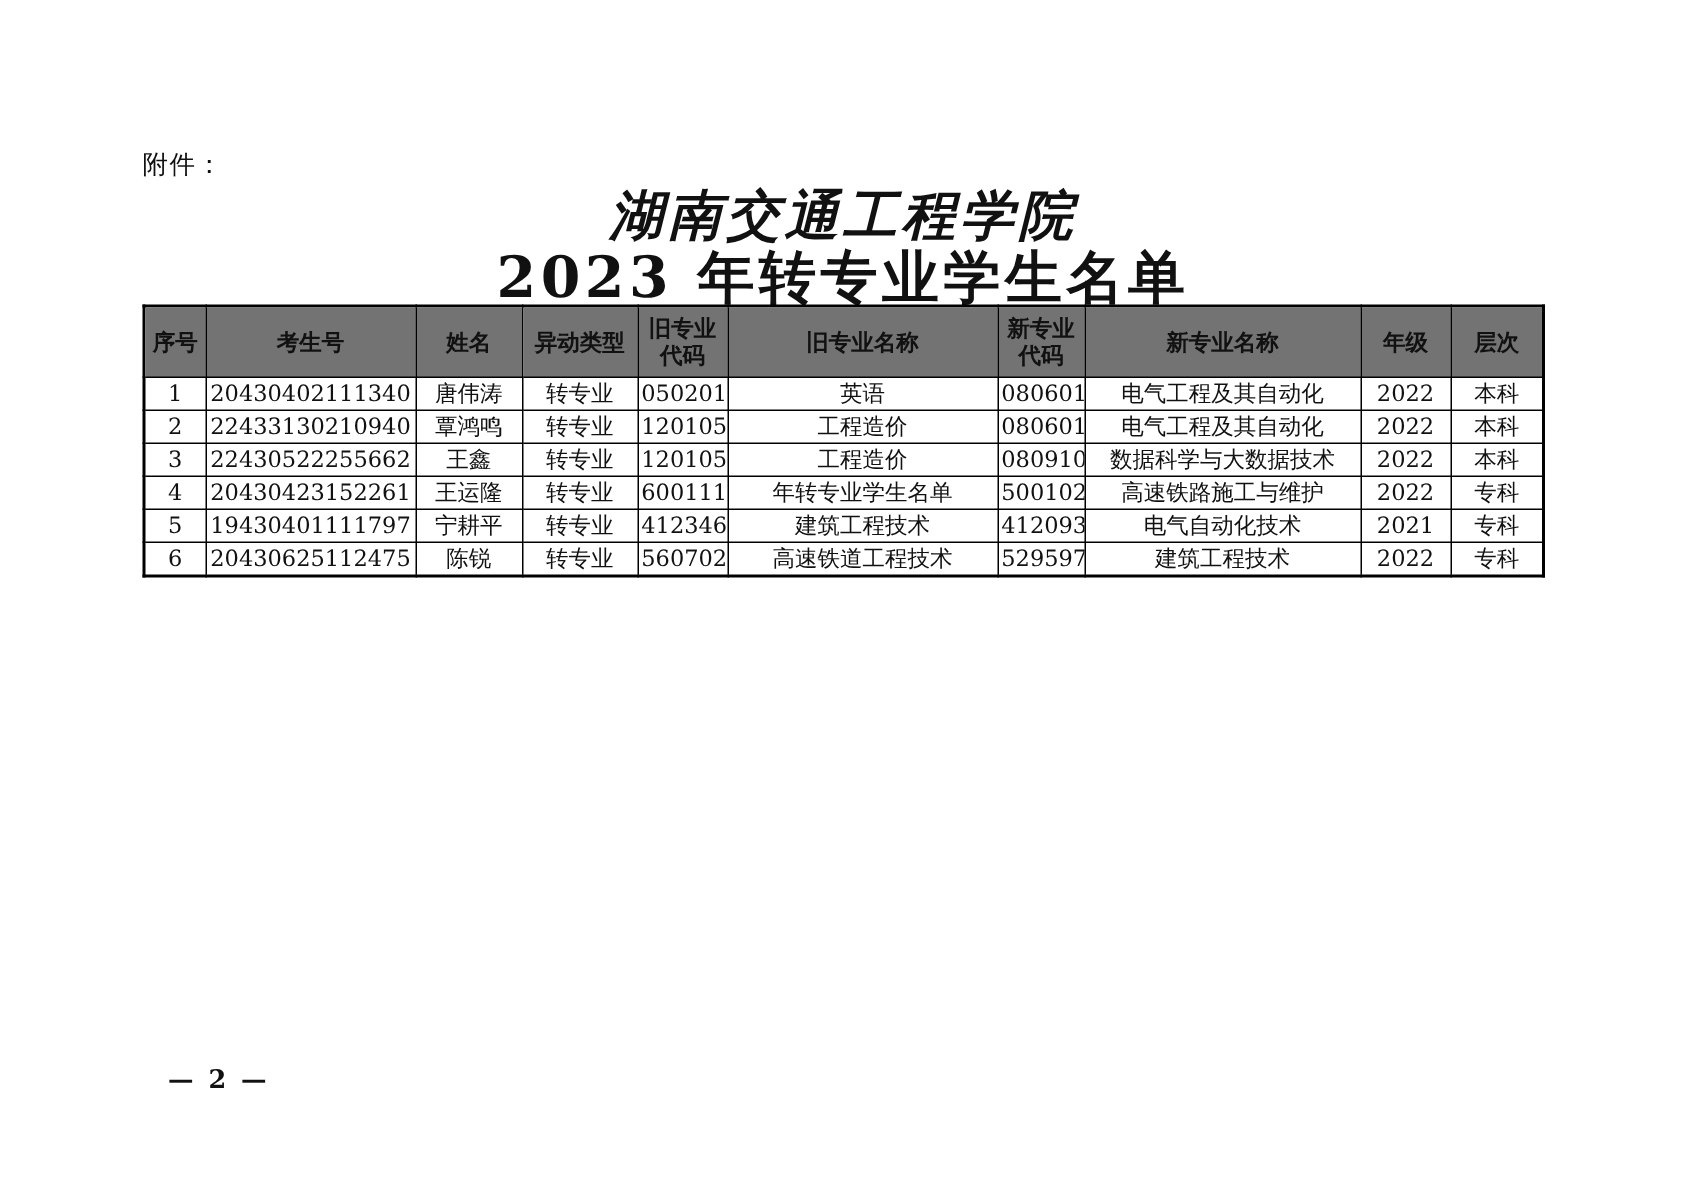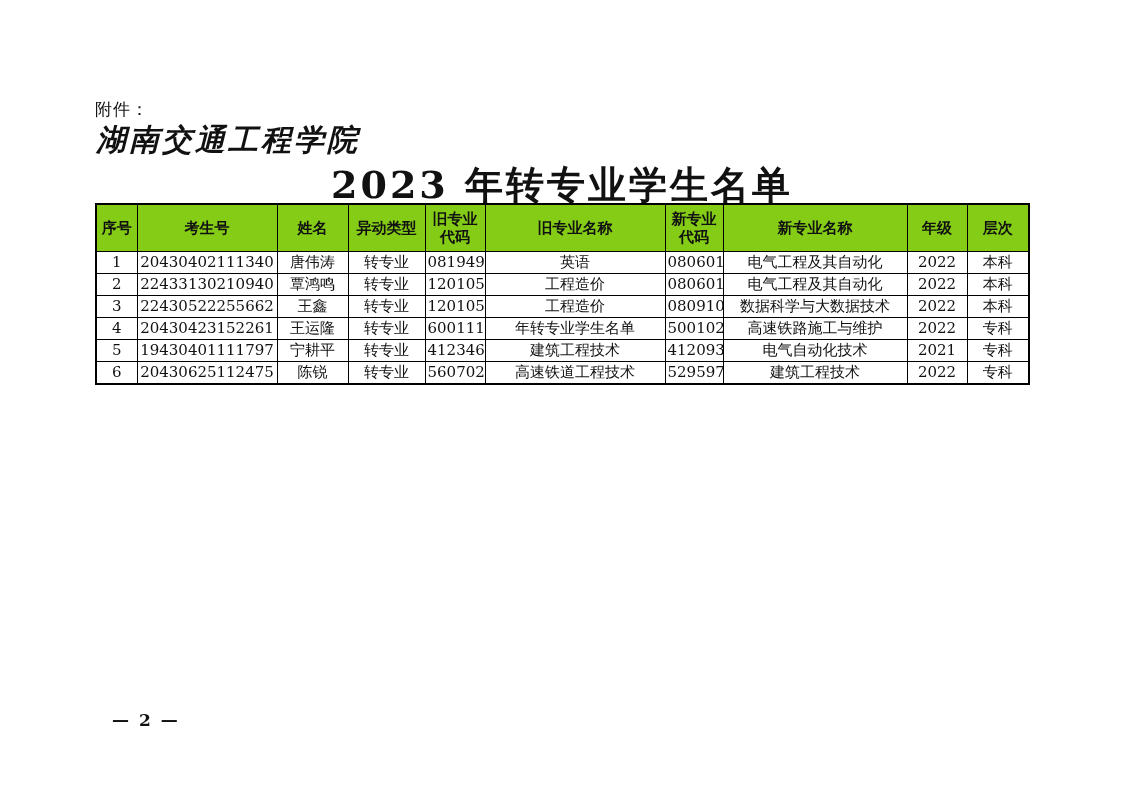--- a/index.html
+++ b/index.html
@@ -17,21 +17,22 @@
     left: 95px;
     top: 98px;
     font-size: 17px;
     letter-spacing: 1px;
   }
   .school-logo {
     position: absolute;
     left: 96px;
     top: 120px;
     width: 932px;
-    font-size: 30px;
+    text-align: center;
+    font-size: 36px;
     font-weight: bold;
     font-style: italic;
     letter-spacing: 3px;
     font-family: "DejaVu Serif", "Liberation Serif", serif;
   }
   .doc-title {
     position: absolute;
     left: 96px;
     top: 160px;
     width: 932px;
@@ -53,21 +54,21 @@
   }
   table.students th,
   table.students td {
     border: 1px solid #000000;
     text-align: center;
     vertical-align: middle;
     padding: 0 2px;
     overflow: hidden;
   }
   table.students th {
-    background: #84cc16;
+    background: #737373;
     height: 46px;
     font-size: 15px;
     font-weight: bold;
     line-height: 1.2;
     word-break: break-all;
     font-family: "DejaVu Sans", "Liberation Sans", sans-serif;
   }
   table.students td {
     height: 21px;
     font-size: 15px;
@@ -122,21 +123,21 @@
         <th>年级</th>
         <th>层次</th>
       </tr>
     </thead>
     <tbody>
         <tr>
           <td>1</td>
           <td>20430402111340</td>
           <td>唐伟涛</td>
           <td>转专业</td>
-          <td>081949</td>
+          <td>050201</td>
           <td>英语</td>
           <td>080601</td>
           <td>电气工程及其自动化</td>
           <td>2022</td>
           <td>本科</td>
         </tr>
         <tr>
           <td>2</td>
           <td>22433130210940</td>
           <td>覃鸿鸣</td>

